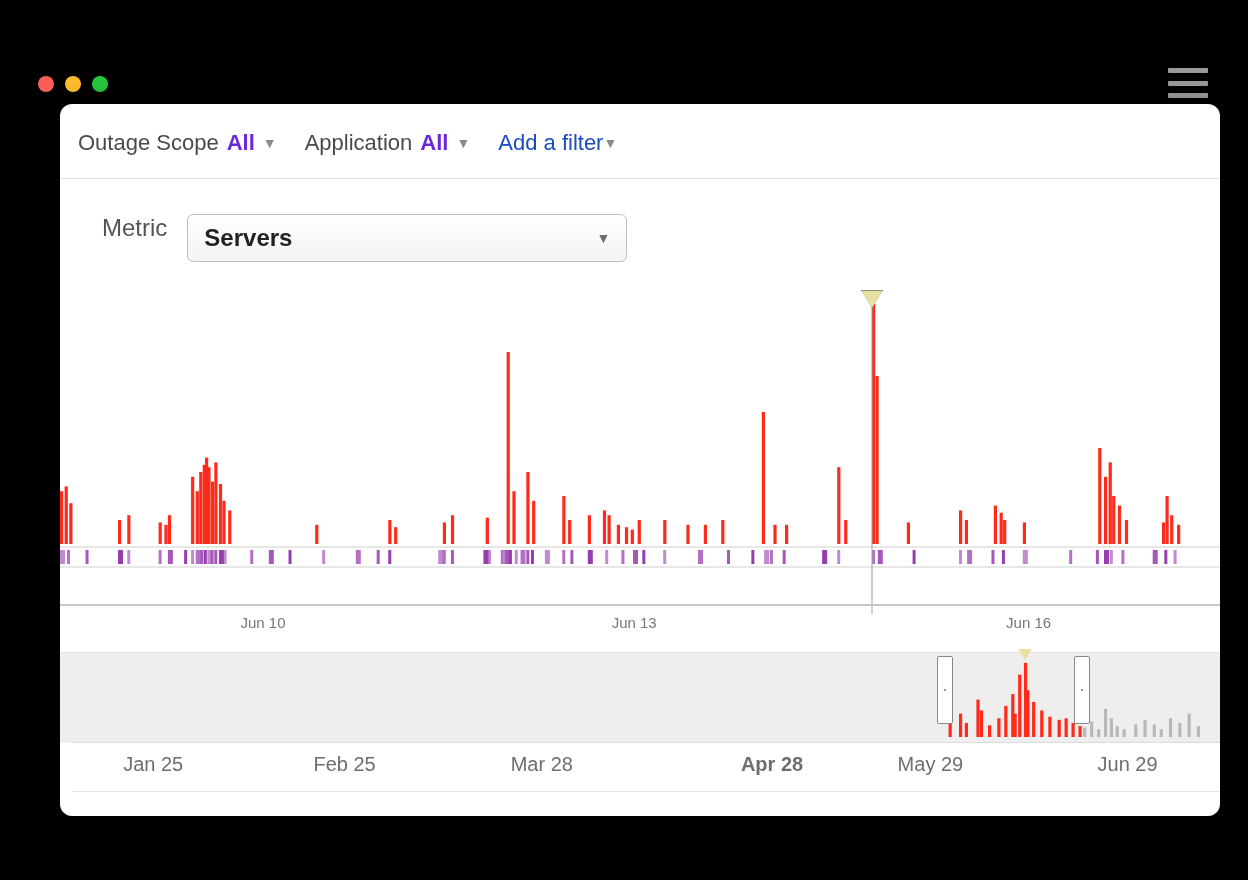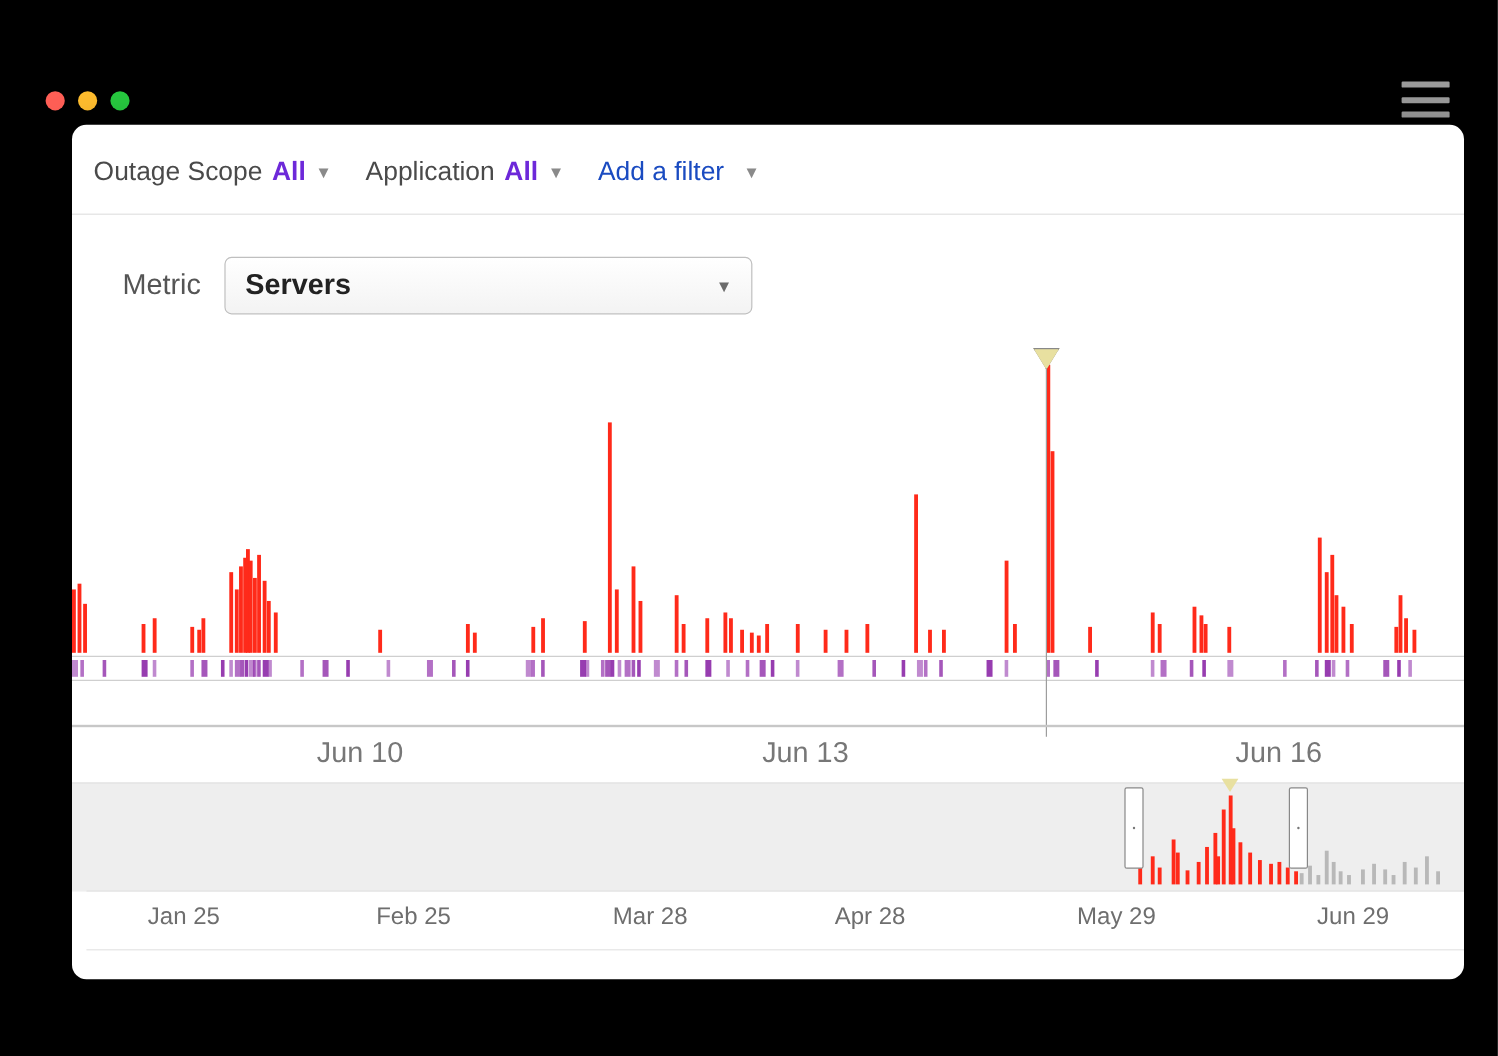--- a/index.html
+++ b/index.html
@@ -70,29 +70,28 @@
     align-items: center;
     gap: 28px;
     padding: 26px 18px 22px 18px;
     border-bottom: 1px solid #e2e2e2;
     font-size: 22px;
     color: #4a4a4a;
   }
   .filter { display:flex; align-items:center; gap:8px; cursor:pointer;justify-content:space-between; }
   .filter .val { font-weight: 700; color:#6d28d9; }
   .filter .caret, .link-filter .caret { color:#8a8a8a; font-size:14px; }
-  .link-filter { color:#1a4bc1; display:flex; align-items:center; gap:16px; cursor:pointer; }
+  .link-filter { color:#1a4bc1; display:flex; align-items:center; gap:0; cursor:pointer; }
 
   
   .metric-row {
     position: absolute;
     left: 42px;
     top: 110px;
     display:flex;
-    align-items:center;
     gap: 20px;
     font-size: 24px;
     color:#555;
   }
   .select {
     display:flex;
     align-items:center;
     justify-content:space-between;
     width: 440px;
     height: 48px;
@@ -142,23 +141,22 @@
     left:0; right:0;
     top: 500px;
     height: 48px;
     border-top: 2px solid #c7c7c7;
     border-bottom: 1px solid #e7e7e7;
   }
   .tick {
     position:absolute;
     top: 8px;
     color:#777;
-    font-size:24px;
+    font-size:15px;
     transform: translateX(-50%);
-    margin-left: 37px;
   }
 
   
   .overview {
     position:absolute;
     left:0; right:0;
     top: 548px;
     height: 90px;
     background:#eeeeee;
     border-top:1px solid #e2e2e2;
@@ -447,19 +445,19 @@
       </div>
     <div id="brushRight" class="brush-handle" style="left: 1013.8px;">
         <span></span>
       </div>
     <div id="ovMarker" class="ov-marker" style="left: 958.12px;"></div>
 
     <div class="overview-axis" id="ovAxis">
         <div class="ovtick" style="left: 81.2px;">Jan 25</div>
         <div class="ovtick" style="left: 272.6px;">Feb 25</div>
         <div class="ovtick" style="left: 469.8px;">Mar 28</div>
-        <div class="ovtick" style="left: 653px;">Apr 28</div>
+        <div class="ovtick" style="left: 700px; font-weight: bold;">Apr 28</div>
         <div class="ovtick" style="left: 858.4px;">May 29</div>
         <div class="ovtick" style="left: 1055.6px;">Jun 29</div>
       </div>
 
   </div>
 </div>
 
 </body></html>

